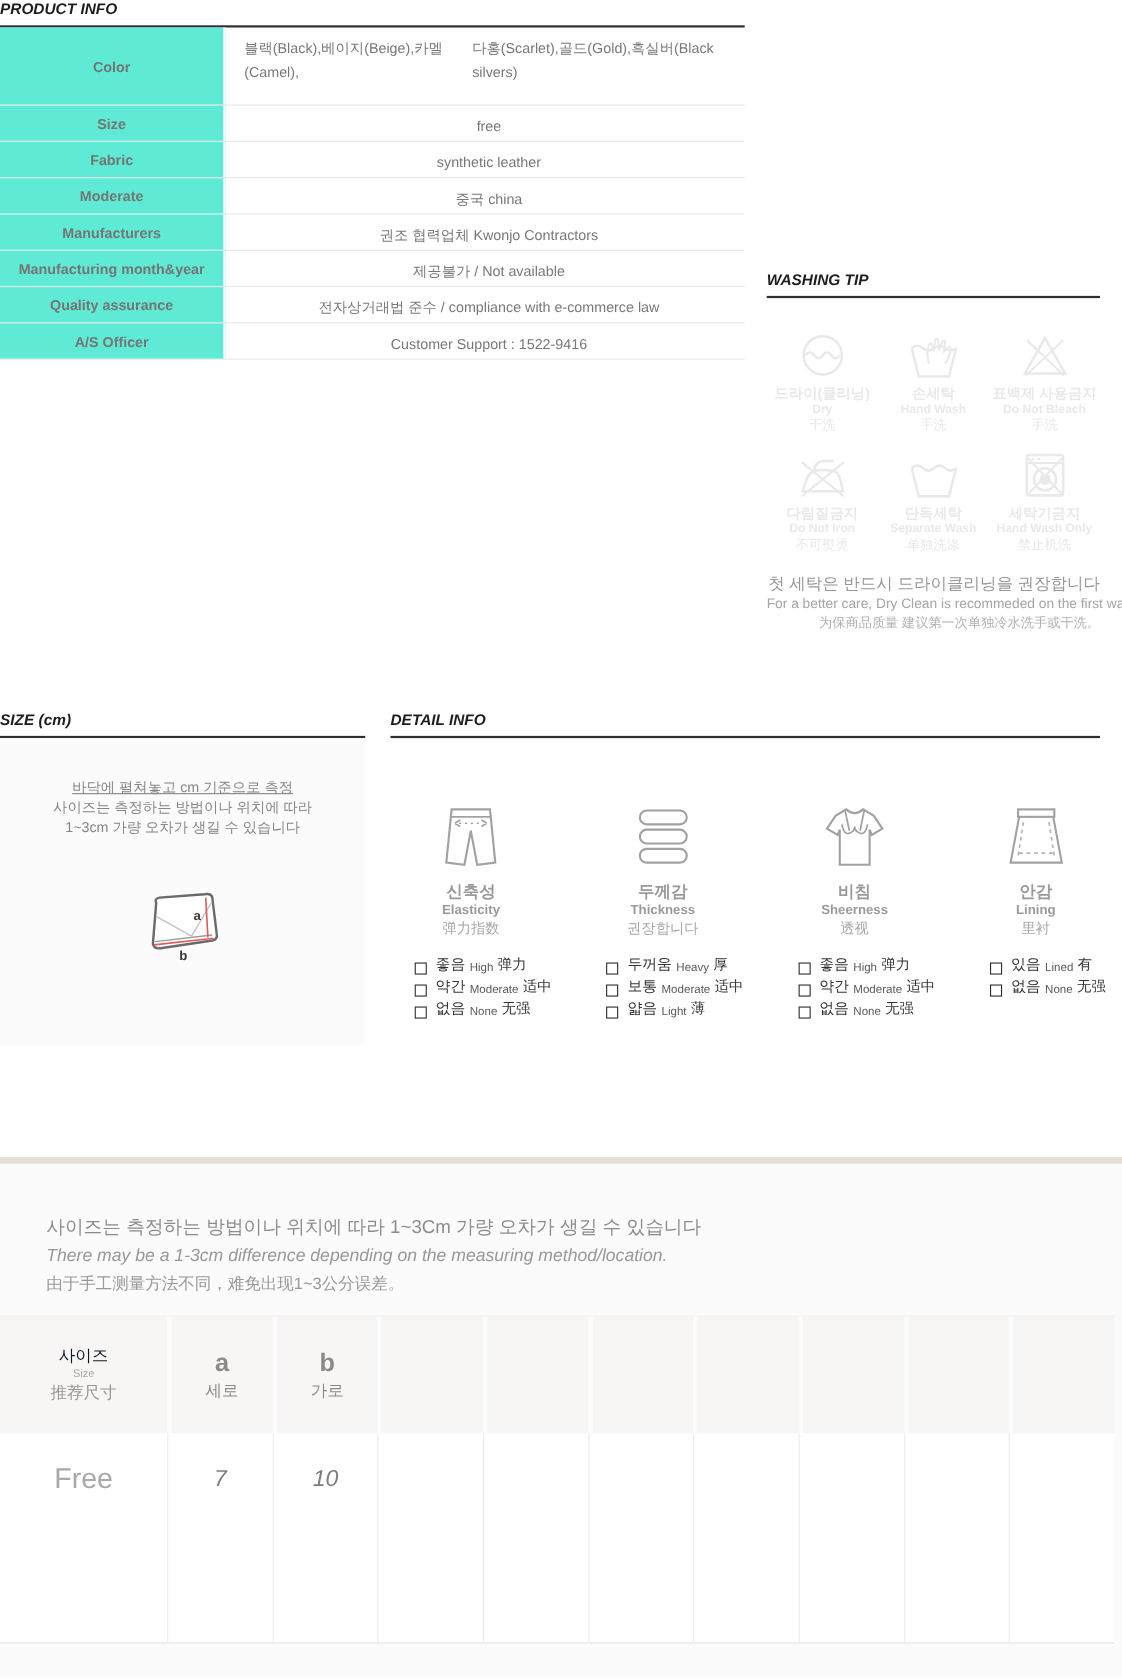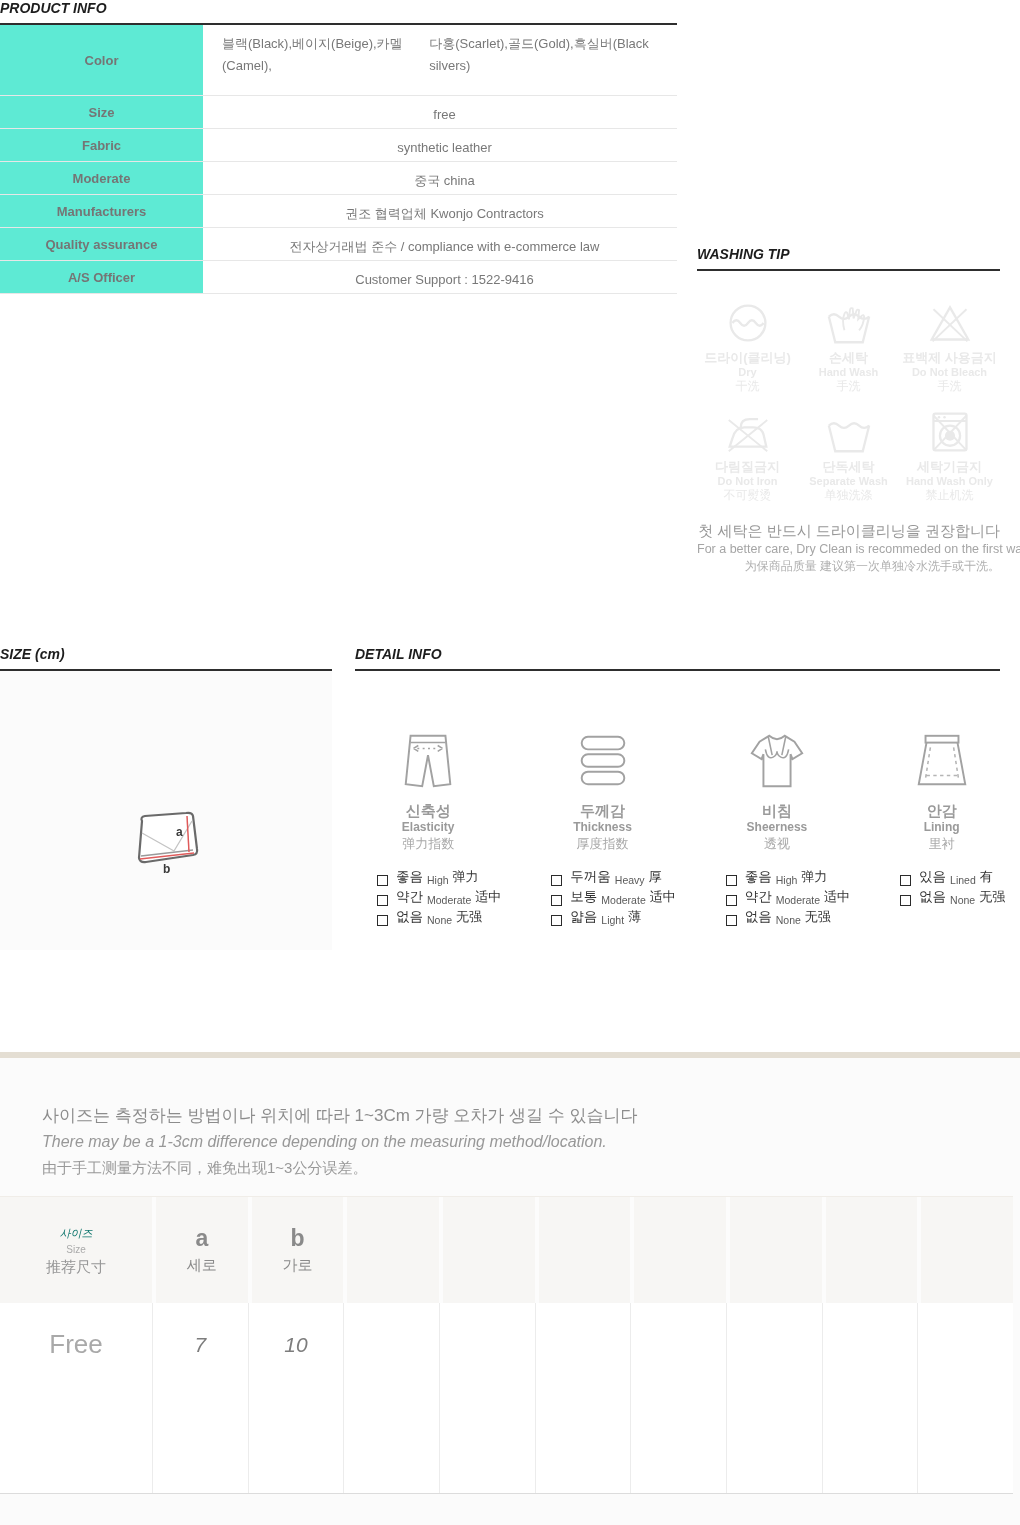--- a/index.html
+++ b/index.html
@@ -85,21 +85,21 @@
     background:#f7f6f4; height:106px; border-left:4px solid #fcfcfc;
     display:flex; flex-direction:column; align-items:center; justify-content:center; text-align:center;
   }
   .st-head .cell:first-child { border-left:none; }
   .st-body { border-bottom:1px solid #dcdcdc; }
   .st-body .cell {
     background:#ffffff; height:190px; border-left:1px solid #ececec;
     display:flex; justify-content:center; align-items:flex-start;
   }
   .st-body .cell:first-child { border-left:none; }
-  .h-size-ko { font-size:11px; color:#0f766e; line-height:20px;font-style:italic; }
+  .h-size-ko { font-size:15px; color:#0f172a; line-height:20px; }
   .h-size-en { font-size:10px; color:#aaa; line-height:14px; }
   .h-size-zh { font-size:15px; color:#979797; line-height:20px; }
   .h-ab { font-weight:bold; font-size:23px; color:#8a8a8a; line-height:24px; }
   .h-ab-sub { font-size:15px; color:#8a8a8a; line-height:20px; margin-top:5px; }
   .b-free { font-size:26px; color:#a9a9a9; margin-top:26px; }
   .b-num { font-style:italic; font-size:21px; color:#7d7d7d; margin-top:30px; }
 </style>
 </head>
 <body>
 
@@ -125,20 +125,24 @@
       </div>
       <div class="p-row std">
         <div class="p-label">Moderate</div>
         <div class="p-value">중국 china</div>
       </div>
       <div class="p-row std">
         <div class="p-label">Manufacturers</div>
         <div class="p-value">권조 협력업체 Kwonjo Contractors</div>
       </div>
       <div class="p-row std">
+        <div class="p-label">Manufacturing month&amp;year</div>
+        <div class="p-value">제공불가 / Not available</div>
+      </div>
+      <div class="p-row std">
         <div class="p-label">Quality assurance</div>
         <div class="p-value">전자상거래법 준수 / compliance with e-commerce law</div>
       </div>
       <div class="p-row std">
         <div class="p-label">A/S Officer</div>
         <div class="p-value">Customer Support : 1522-9416</div>
       </div>
     </div>
   </div>
 
@@ -217,20 +221,25 @@
     <div class="wash-note">
       <div class="wash-note-ko">첫 세탁은 반드시 드라이클리닝을 권장합니다</div>
       <div class="wash-note-en">For a better care, Dry Clean is recommeded on the first wash.</div>
       <div class="wash-note-zh">为保商品质量 建议第一次单独冷水洗手或干洗。</div>
     </div>
   </div>
 
   <div class="sec-size">
     <div class="sec-heading">SIZE (cm)</div>
     <div class="size-box">
+      <div class="size-box-text">
+        <div class="u">바닥에 펼쳐놓고 cm 기준으로 측정</div>
+        <div>사이즈는 측정하는 방법이나 위치에 따라</div>
+        <div>1~3cm 가량 오차가 생길 수 있습니다</div>
+      </div>
       <svg class="measure-svg" width="80" height="66" viewBox="0 0 80 66">
         <path d="M16,12 Q14,8 19,7 L60,4 Q66,3 67,7 L71,40 Q72,45 67,46 L20,53 Q14,54 13,49 Z" fill="#ffffff" stroke="#6a6a6a" stroke-width="2.2"></path>
         <path d="M16,24 L48,42 M66,12 L48,42" fill="none" stroke="#c4c4c4" stroke-width="1.3"></path>
         <path d="M15,47 L67,41" fill="none" stroke="#9a9a9a" stroke-width="1.3"></path>
         <path d="M61,7 L63,43" fill="none" stroke="#e05b5b" stroke-width="1.5"></path>
         <path d="M14,50 L68,44" fill="none" stroke="#e05b5b" stroke-width="1.5"></path>
         <text x="50" y="27" class="measure-letter">a</text>
         <text x="37" y="64" class="measure-letter">b</text>
       </svg>
     </div>
@@ -280,21 +289,21 @@
         <div class="detail-iconbox">
           <svg width="62" height="62" viewBox="0 0 64 64">
             <rect x="10" y="7" width="44" height="13" rx="6.5" fill="none" stroke="#a2a2a2" stroke-width="2"></rect>
             <rect x="10" y="25" width="44" height="13" rx="6.5" fill="none" stroke="#a2a2a2" stroke-width="2"></rect>
             <rect x="10" y="43" width="44" height="13" rx="6.5" fill="none" stroke="#a2a2a2" stroke-width="2"></rect>
           </svg>
         </div>
         <div class="detail-titles">
           <div class="detail-ko">두께감</div>
           <div class="detail-en">Thickness</div>
-          <div class="detail-zh">厚度指数</div>
+          <div class="detail-zh">권장합니다</div>
         </div>
         <div class="detail-opts">
           <div class="opt-row">
             <span class="cbox"></span>
             <span class="opt-ko">두꺼움</span>
             <span class="opt-en">Heavy</span>
             <span class="opt-zh">厚</span>
           </div>
           <div class="opt-row">
             <span class="cbox"></span>

